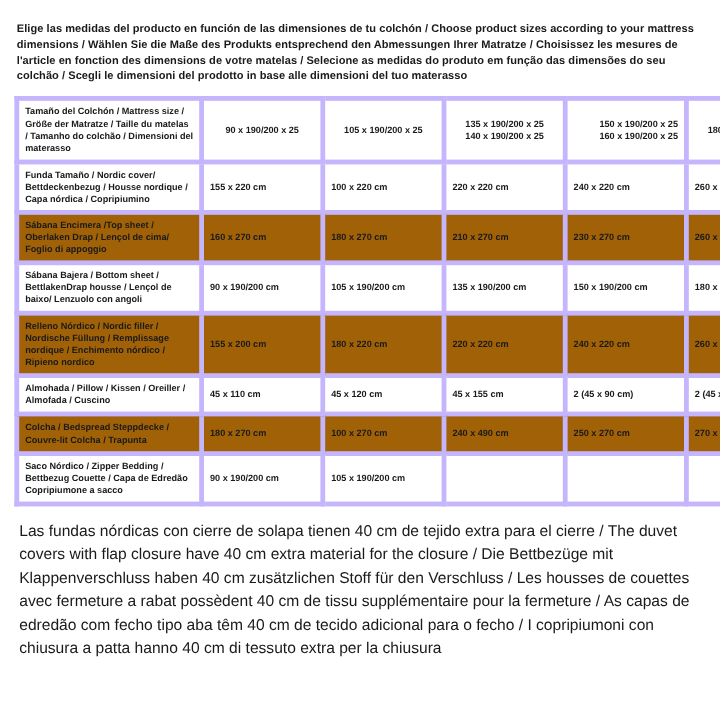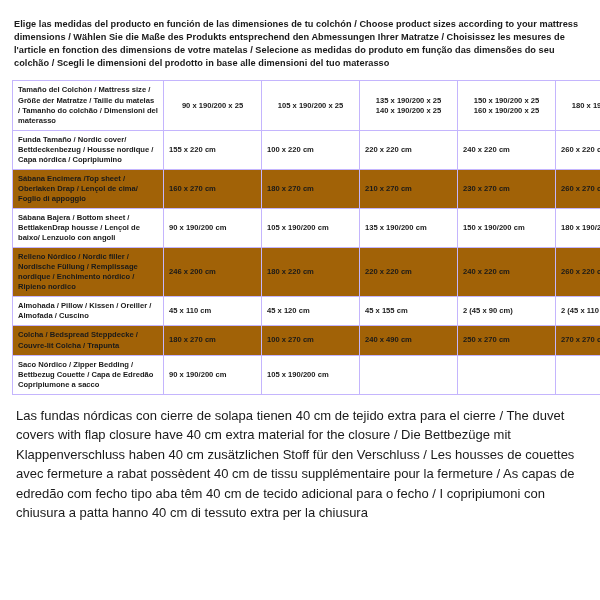--- a/index.html
+++ b/index.html
@@ -30,21 +30,21 @@
     margin: 0 2px 10px 2px;
     letter-spacing: 0.05px;
   }
   table.spec {
     border-collapse: collapse;
     width: 576px;
     table-layout: fixed;
     margin: 0 auto;
   }
   table.spec td {
-    border: 1px solid #c4b5fd;
+    border: 4px solid #c4b5fd;
     vertical-align: middle;
     padding: 4px 5px;
     font-size: 7.6px;
     line-height: 1.32;
     color: #1a1a1a;
   }
   td.rowhead {
     font-weight: bold;
     text-align: left;
     width: 140px;
@@ -84,21 +84,21 @@
   <div class="intro">Elige las medidas del producto en función de las dimensiones de tu colchón / Choose product sizes according to your mattress dimensions / Wählen Sie die Maße des Produkts entsprechend den Abmessungen Ihrer Matratze / Choisissez les mesures de l'article en fonction des dimensions de votre matelas / Selecione as medidas do produto em função das dimensões do seu colchão / Scegli le dimensioni del prodotto in base alle dimensioni del tuo materasso</div>
 
   <table class="spec">
     <tbody>
       <tr class="head">
         <td class="rowhead">Tamaño del Colchón / Mattress size / Größe der Matratze / Taille du matelas / Tamanho do colchão / Dimensioni del materasso</td>
         <td class="val" style="white-space:pre-line;">90 x 190/200 x 25</td>
         <td class="val" style="white-space:pre-line;">105 x 190/200 x 25</td>
         <td class="val" style="white-space:pre-line;">135 x 190/200 x 25
 140 x 190/200 x 25</td>
-        <td class="val" style="white-space:pre-line;">150 x 190/200 x 25
+        <td class="val" style="white-space:pre-line;text-align:right;">150 x 190/200 x 25
 160 x 190/200 x 25</td>
         <td class="val" style="white-space:pre-line;">180 x 190/200 x 25</td>
       </tr>
 
       <tr>
         <td class="rowhead">Funda Tamaño /  Nordic cover/ Bettdeckenbezug / Housse nordique / Capa nórdica / Copripiumino</td>
         <td class="val">155 x 220 cm</td>
         <td class="val">100 x 220 cm</td>
         <td class="val">220 x 220 cm</td>
         <td class="val">240 x 220 cm</td>
@@ -118,21 +118,21 @@
         <td class="rowhead">Sábana Bajera / Bottom sheet / BettlakenDrap housse / Lençol de baixo/ Lenzuolo con angoli</td>
         <td class="val">90 x 190/200 cm</td>
         <td class="val">105 x 190/200 cm</td>
         <td class="val">135 x 190/200 cm</td>
         <td class="val">150 x 190/200 cm</td>
         <td class="val">180 x 190/200 cm</td>
       </tr>
 
       <tr class="alt">
         <td class="rowhead">Relleno Nórdico / Nordic filler / Nordische Füllung / Remplissage nordique / Enchimento nórdico / Ripieno nordico</td>
-        <td class="val">246 x 200 cm</td>
+        <td class="val">155 x 200 cm</td>
         <td class="val">180 x 220 cm</td>
         <td class="val">220 x 220 cm</td>
         <td class="val">240 x 220 cm</td>
         <td class="val">260 x 220 cm</td>
       </tr>
 
       <tr>
         <td class="rowhead">Almohada / Pillow / Kissen / Oreiller / Almofada / Cuscino</td>
         <td class="val">45 x 110 cm</td>
         <td class="val">45 x 120 cm</td>

